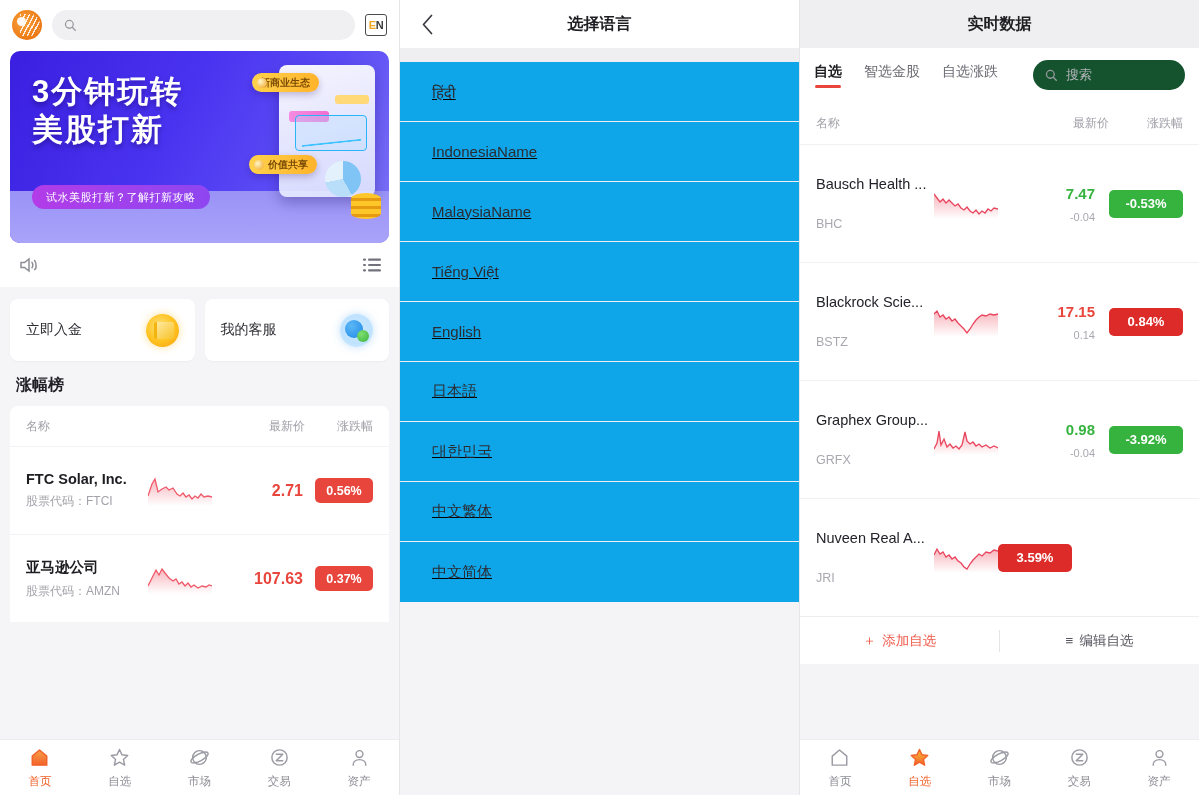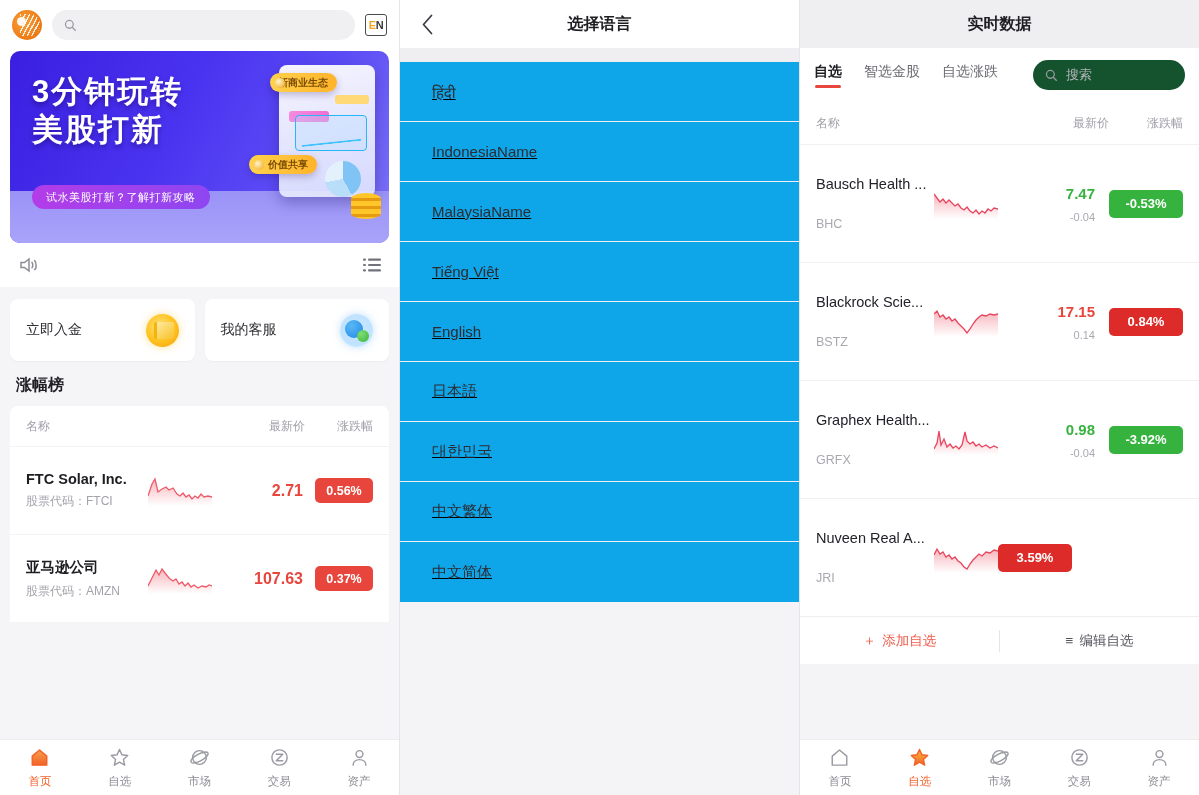--- a/index.html
+++ b/index.html
@@ -75,21 +75,21 @@
   .banner .tag {
     position:absolute; height:19px; padding:0 9px 0 19px; border-radius:10px;
     background: linear-gradient(90deg,#ffd24b,#ffb32a); color:#7a4a05;
     font-size:10px; display:flex; align-items:center; font-weight:600;
     box-shadow: 0 3px 7px rgba(40,10,90,.25);
   }
   .banner .tag::before {
     content:""; position:absolute; left:5px; width:10px; height:10px; border-radius:50%;
     background: radial-gradient(circle at 35% 35%, #fff6c8, #f0a01a);
   }
-  .banner .tag1 { right: 52px; top: 22px; padding-left: 8px; }
+  .banner .tag1 { right: 70px; top: 22px; padding-left: 8px; }
   .banner .tag2 { right: 72px; top: 104px; }
   .banner .chartbox {
     position:absolute; right:22px; top:64px; width:72px; height:36px;
     border:1.6px solid #29b6f6; border-radius:4px; background:rgba(180,220,255,.35);
   }
   .banner .chartbox::after {
     content:""; position:absolute; left:5px; top:14px; width:60px; height:12px;
     border-bottom:2px solid #3fc3ff; border-radius:50%/100% 100% 0 0; transform:rotate(-6deg);
   }
   .banner .pie {
@@ -495,21 +495,21 @@
       </svg>
       <div class="pr">
         <div class="p1" style="color:#e8453c">17.15</div>
         <div class="p2">0.14</div>
       </div>
       <div class="badge-r" style="background:#dc2b28">0.84%</div>
     </div>
 
     <div class="row-r">
       <div class="nm">
-        <div class="n1">Graphex Health...</div>
+        <div class="n1">Graphex Group...</div>
         <div class="n2">GRFX</div>
       </div>
       <svg class="spark" viewBox="0 0 64 30" preserveAspectRatio="none">
         <polygon fill="url(#sparkFill)" points="0,24 3,18 5,6 7,20 10,14 13,22 16,19 19,23 22,21 25,24 28,20 31,7 33,16 36,19 39,17 42,21 45,19 48,22 52,20 56,23 60,21 64,23 64,30 0,30"></polygon>
         <polyline fill="none" stroke="#e8455e" stroke-width="1.3" points="0,24 3,18 5,6 7,20 10,14 13,22 16,19 19,23 22,21 25,24 28,20 31,7 33,16 36,19 39,17 42,21 45,19 48,22 52,20 56,23 60,21 64,23"></polyline>
       </svg>
       <div class="pr">
         <div class="p1" style="color:#36b33f">0.98</div>
         <div class="p2">-0.04</div>
       </div>

